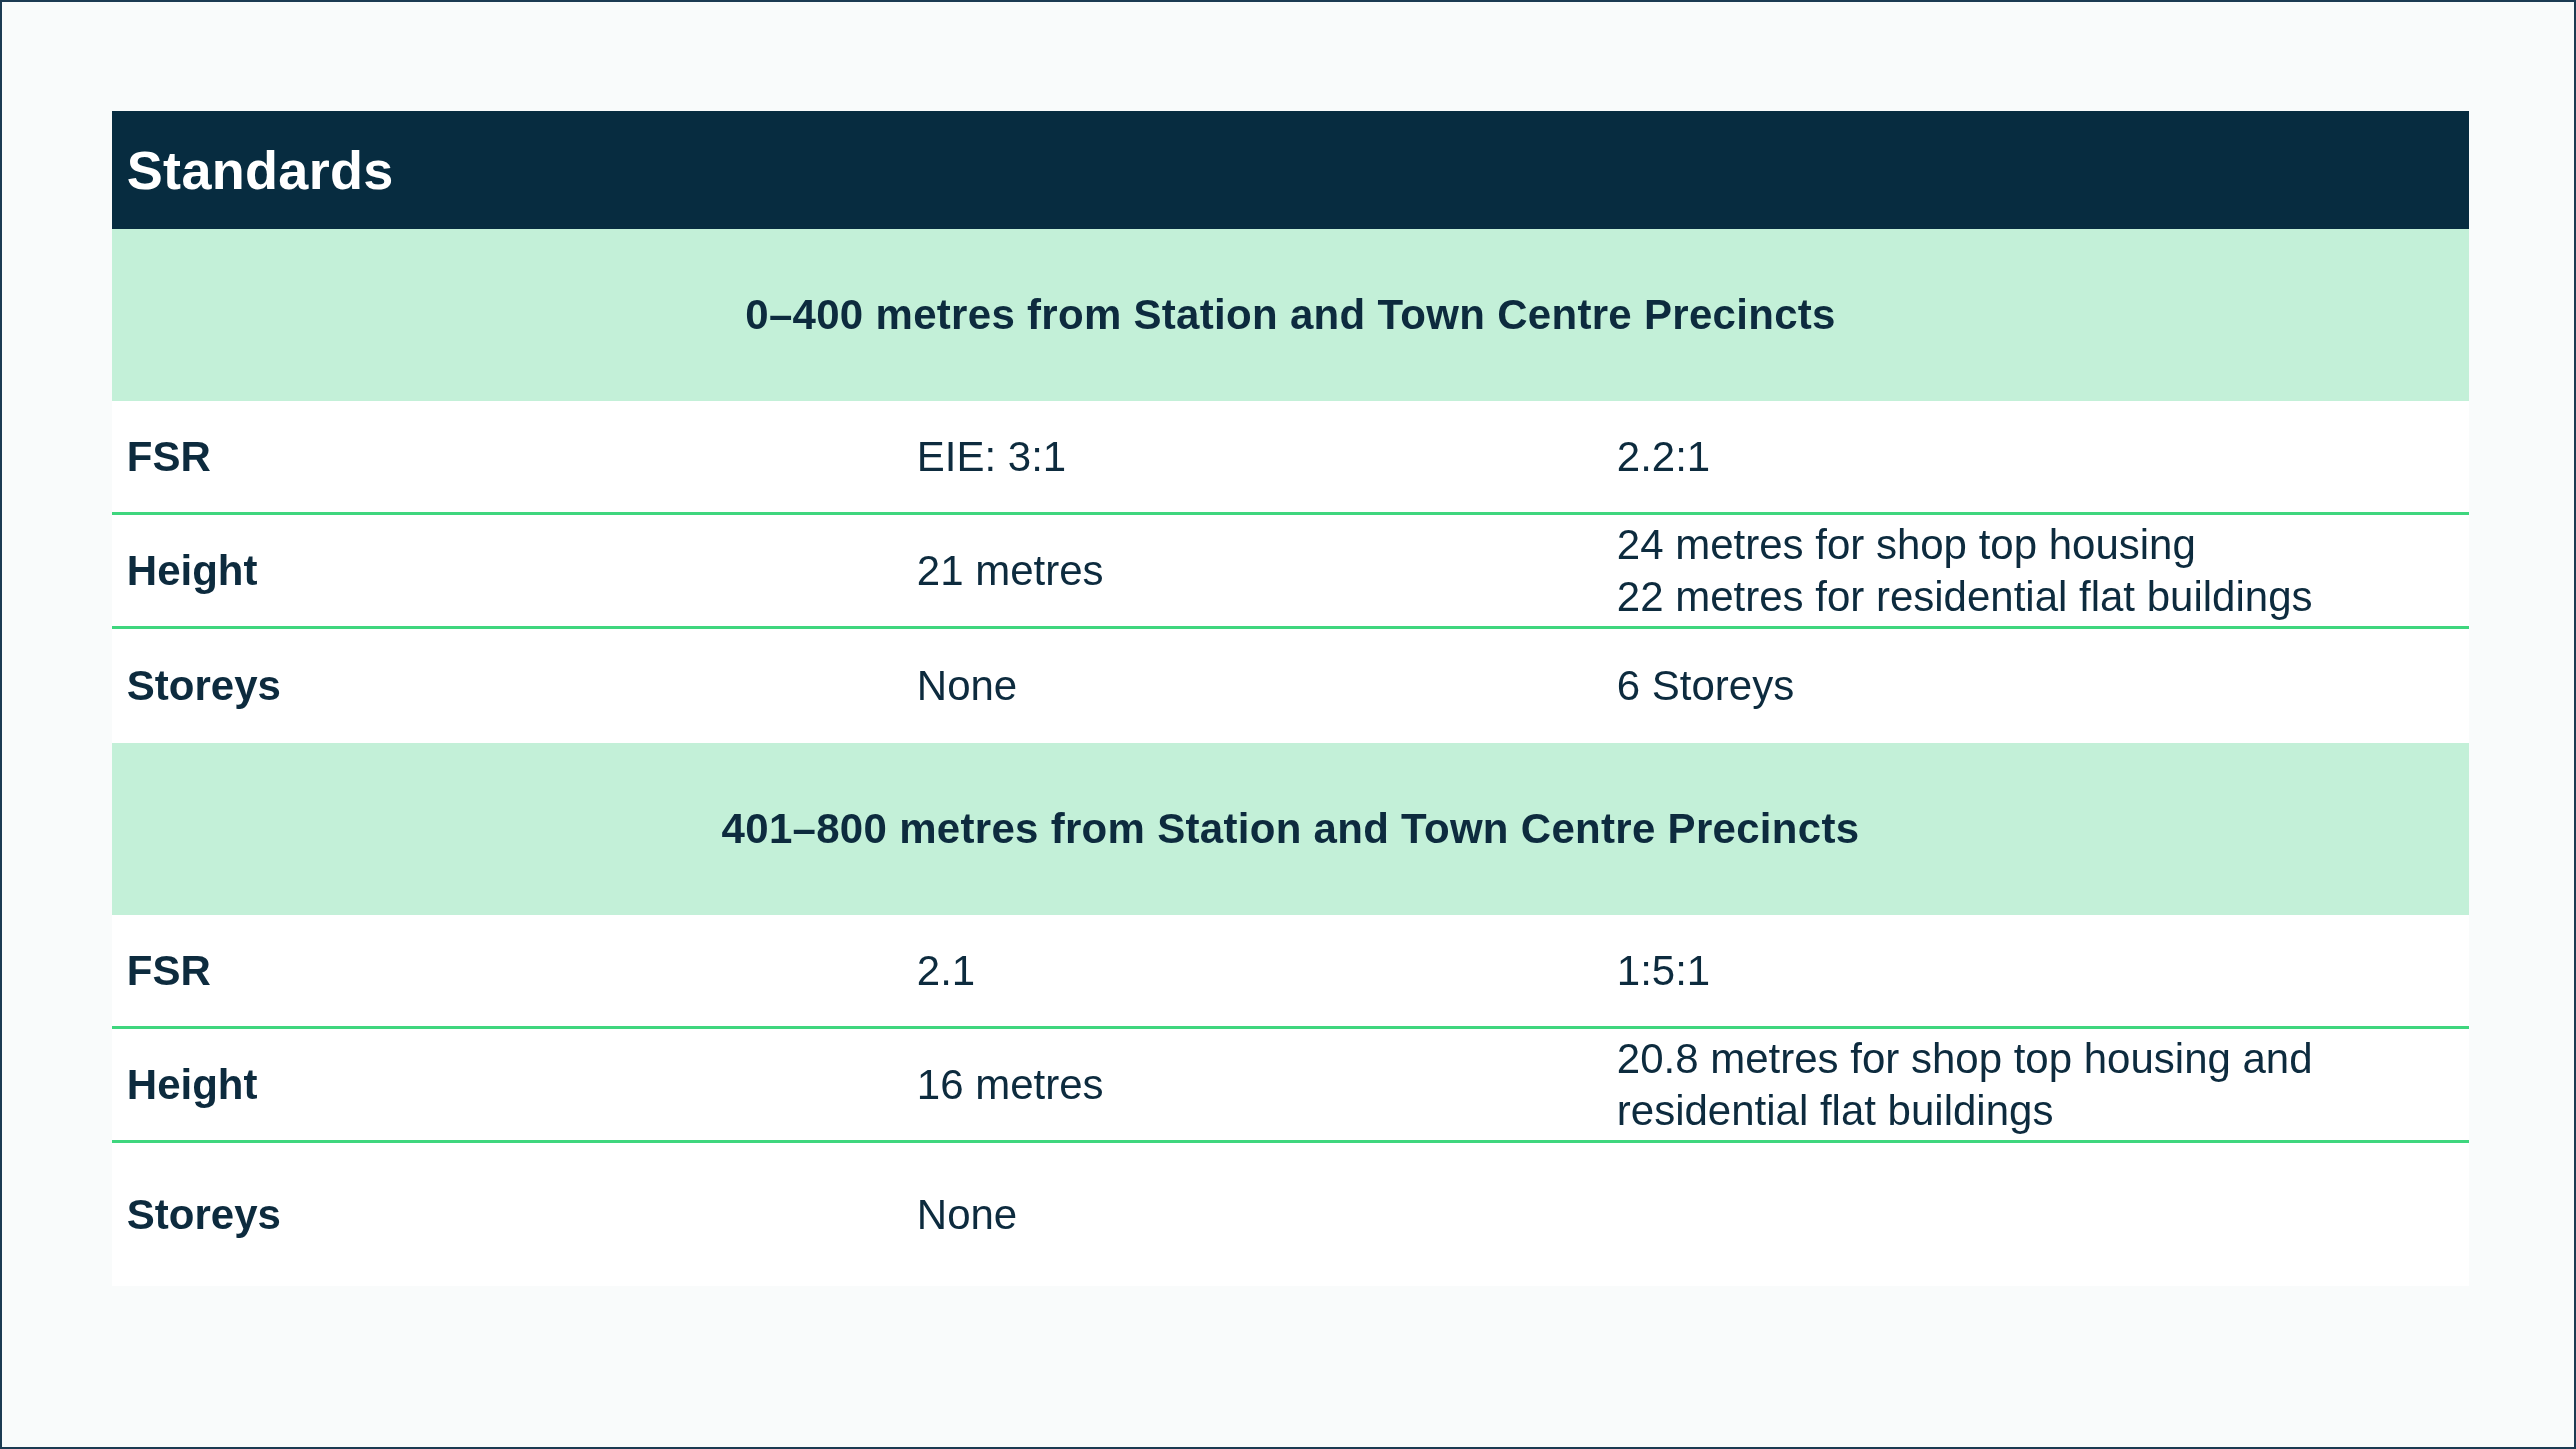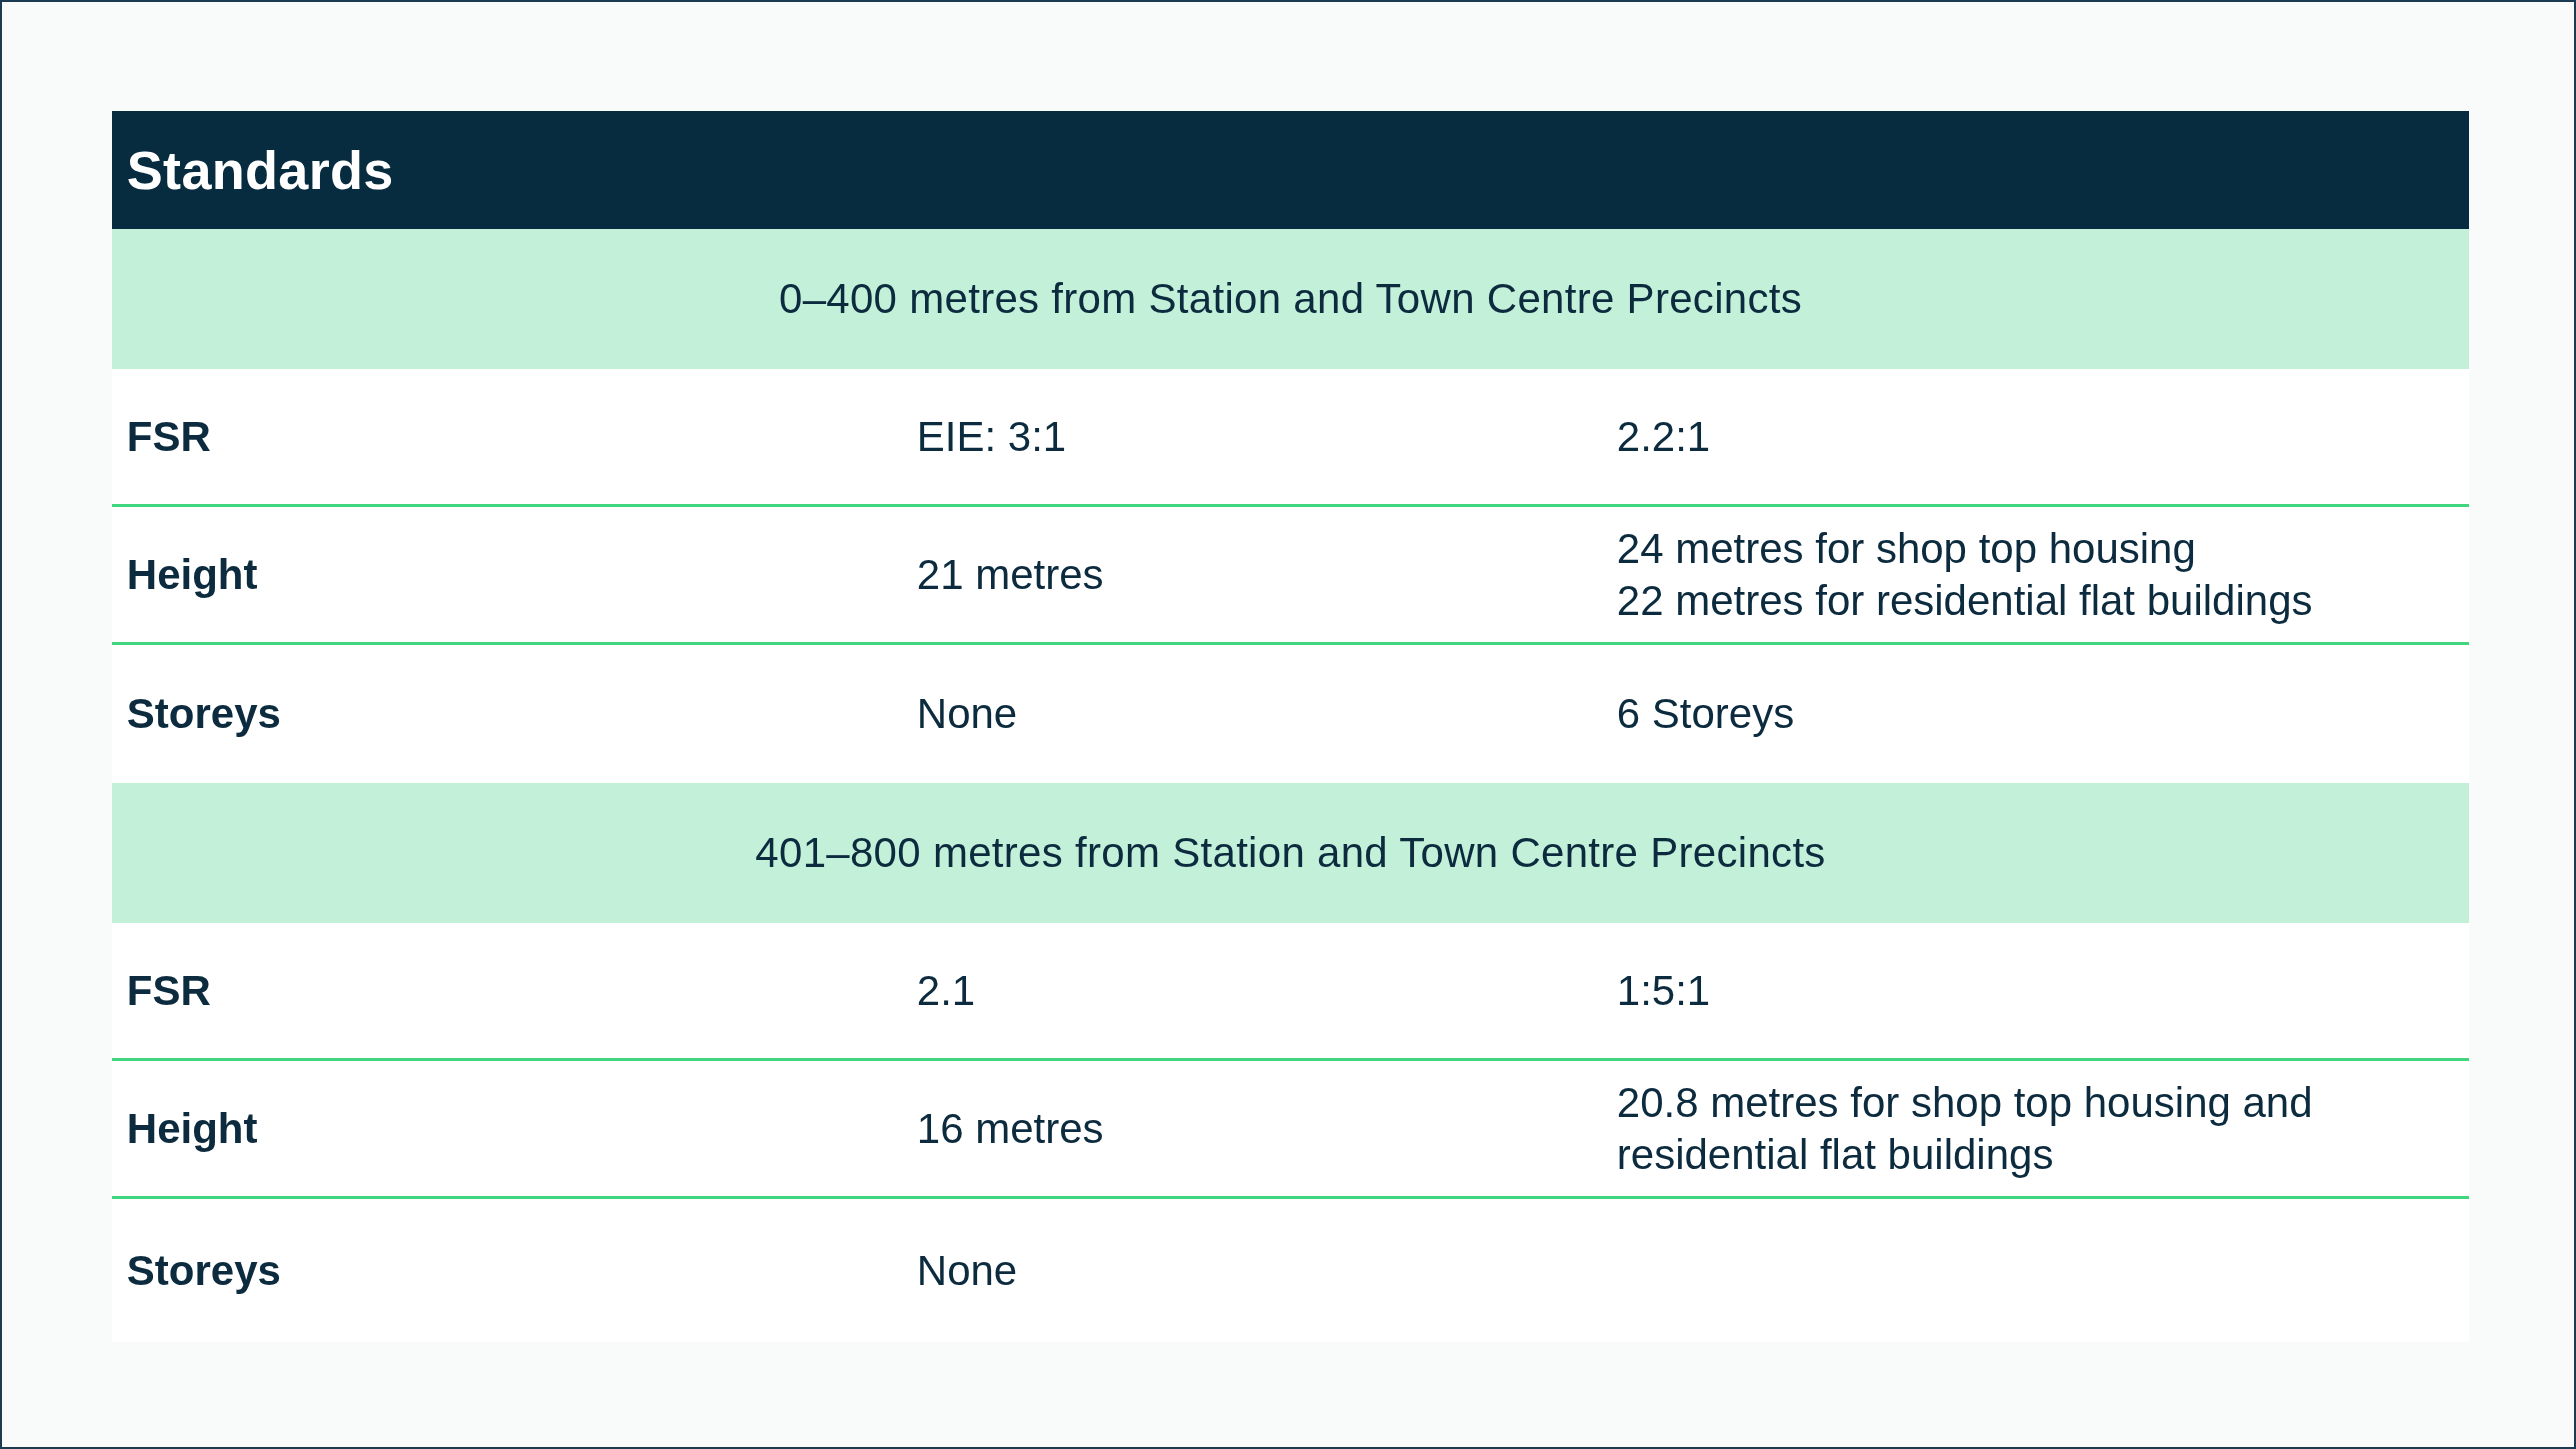--- a/index.html
+++ b/index.html
@@ -41,34 +41,34 @@
   .thead .cell{
     display:flex;
     align-items:center;
     padding-left:14.8px;
     color:var(--headerText);
     font-size:54px;
     font-weight:700;
     letter-spacing:0.3px;
   }
   .band{
-    height:140px;
+    height:172px;
     background:var(--mint);
     display:flex;
     align-items:center;
     justify-content:center;
     color:var(--textDark);
     font-size:42px;
-    font-weight:400;
+    font-weight:700;
     letter-spacing:0.3px;
   }
   .row{
     display:grid;
     grid-template-columns:790px 700px 866px;
-    height:138px;
+    height:114px;
     background:var(--rowBg);
   }
   .row.divided{
     border-bottom:3.4px solid var(--divider);
   }
   .row.last{
     height:143px;
   }
   .row .cell{
     display:flex;

